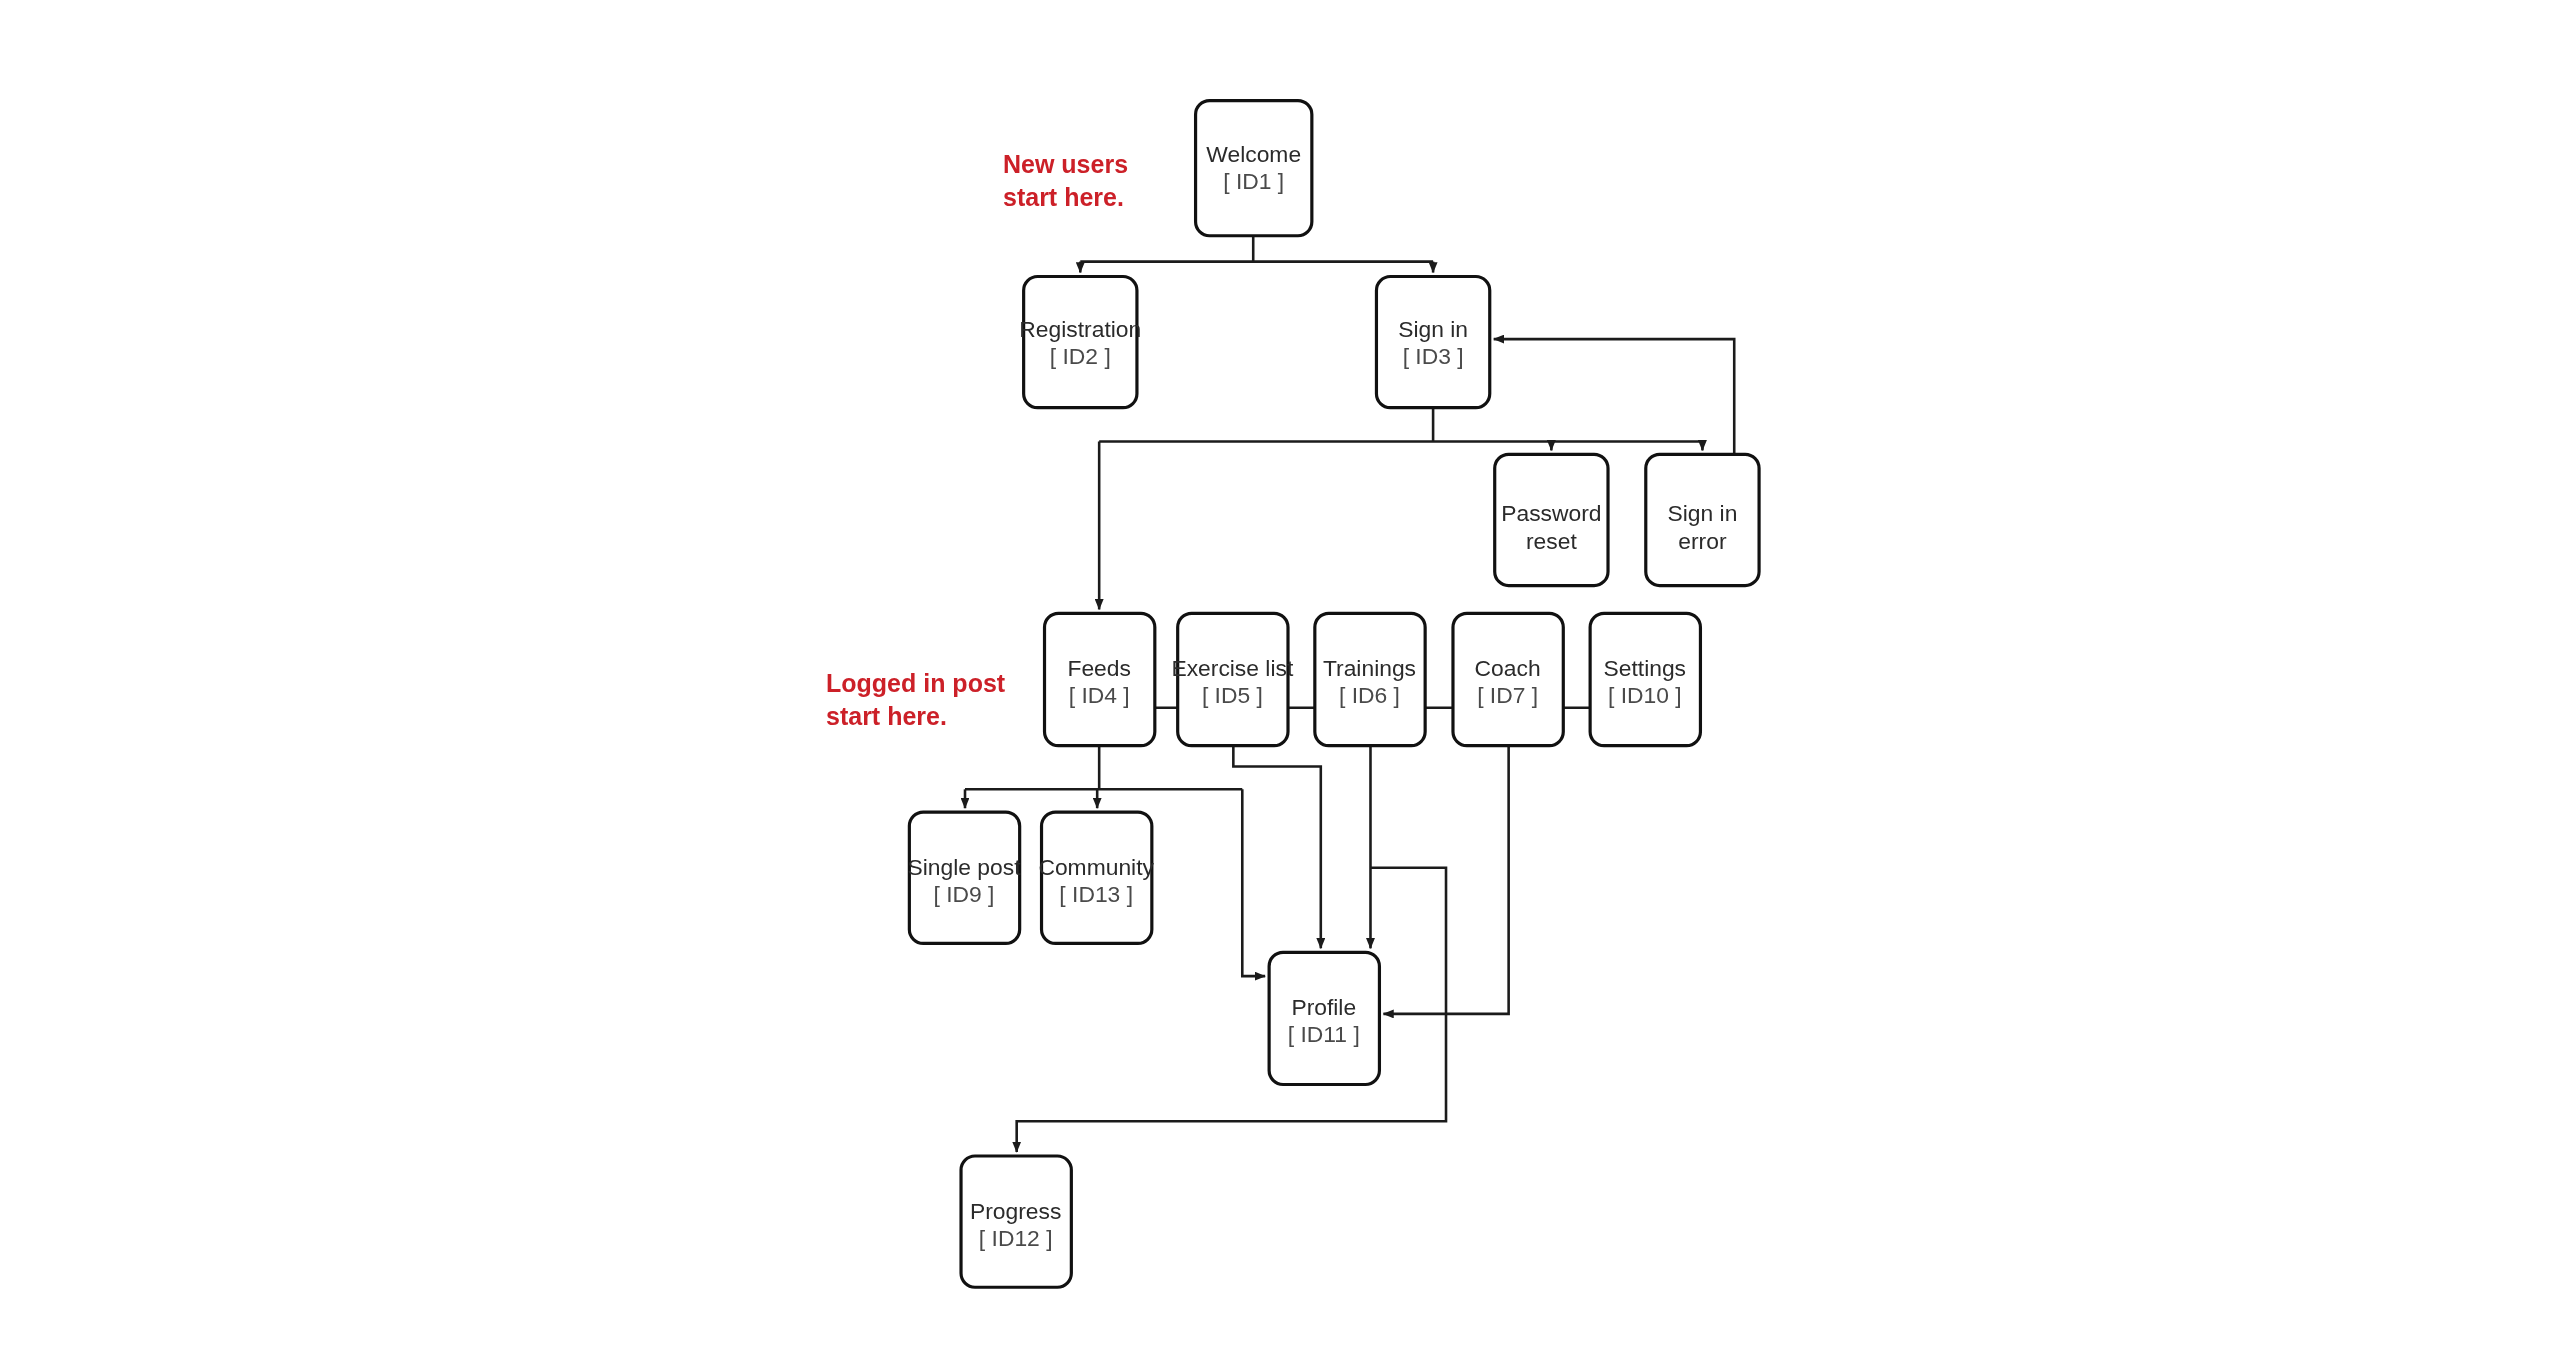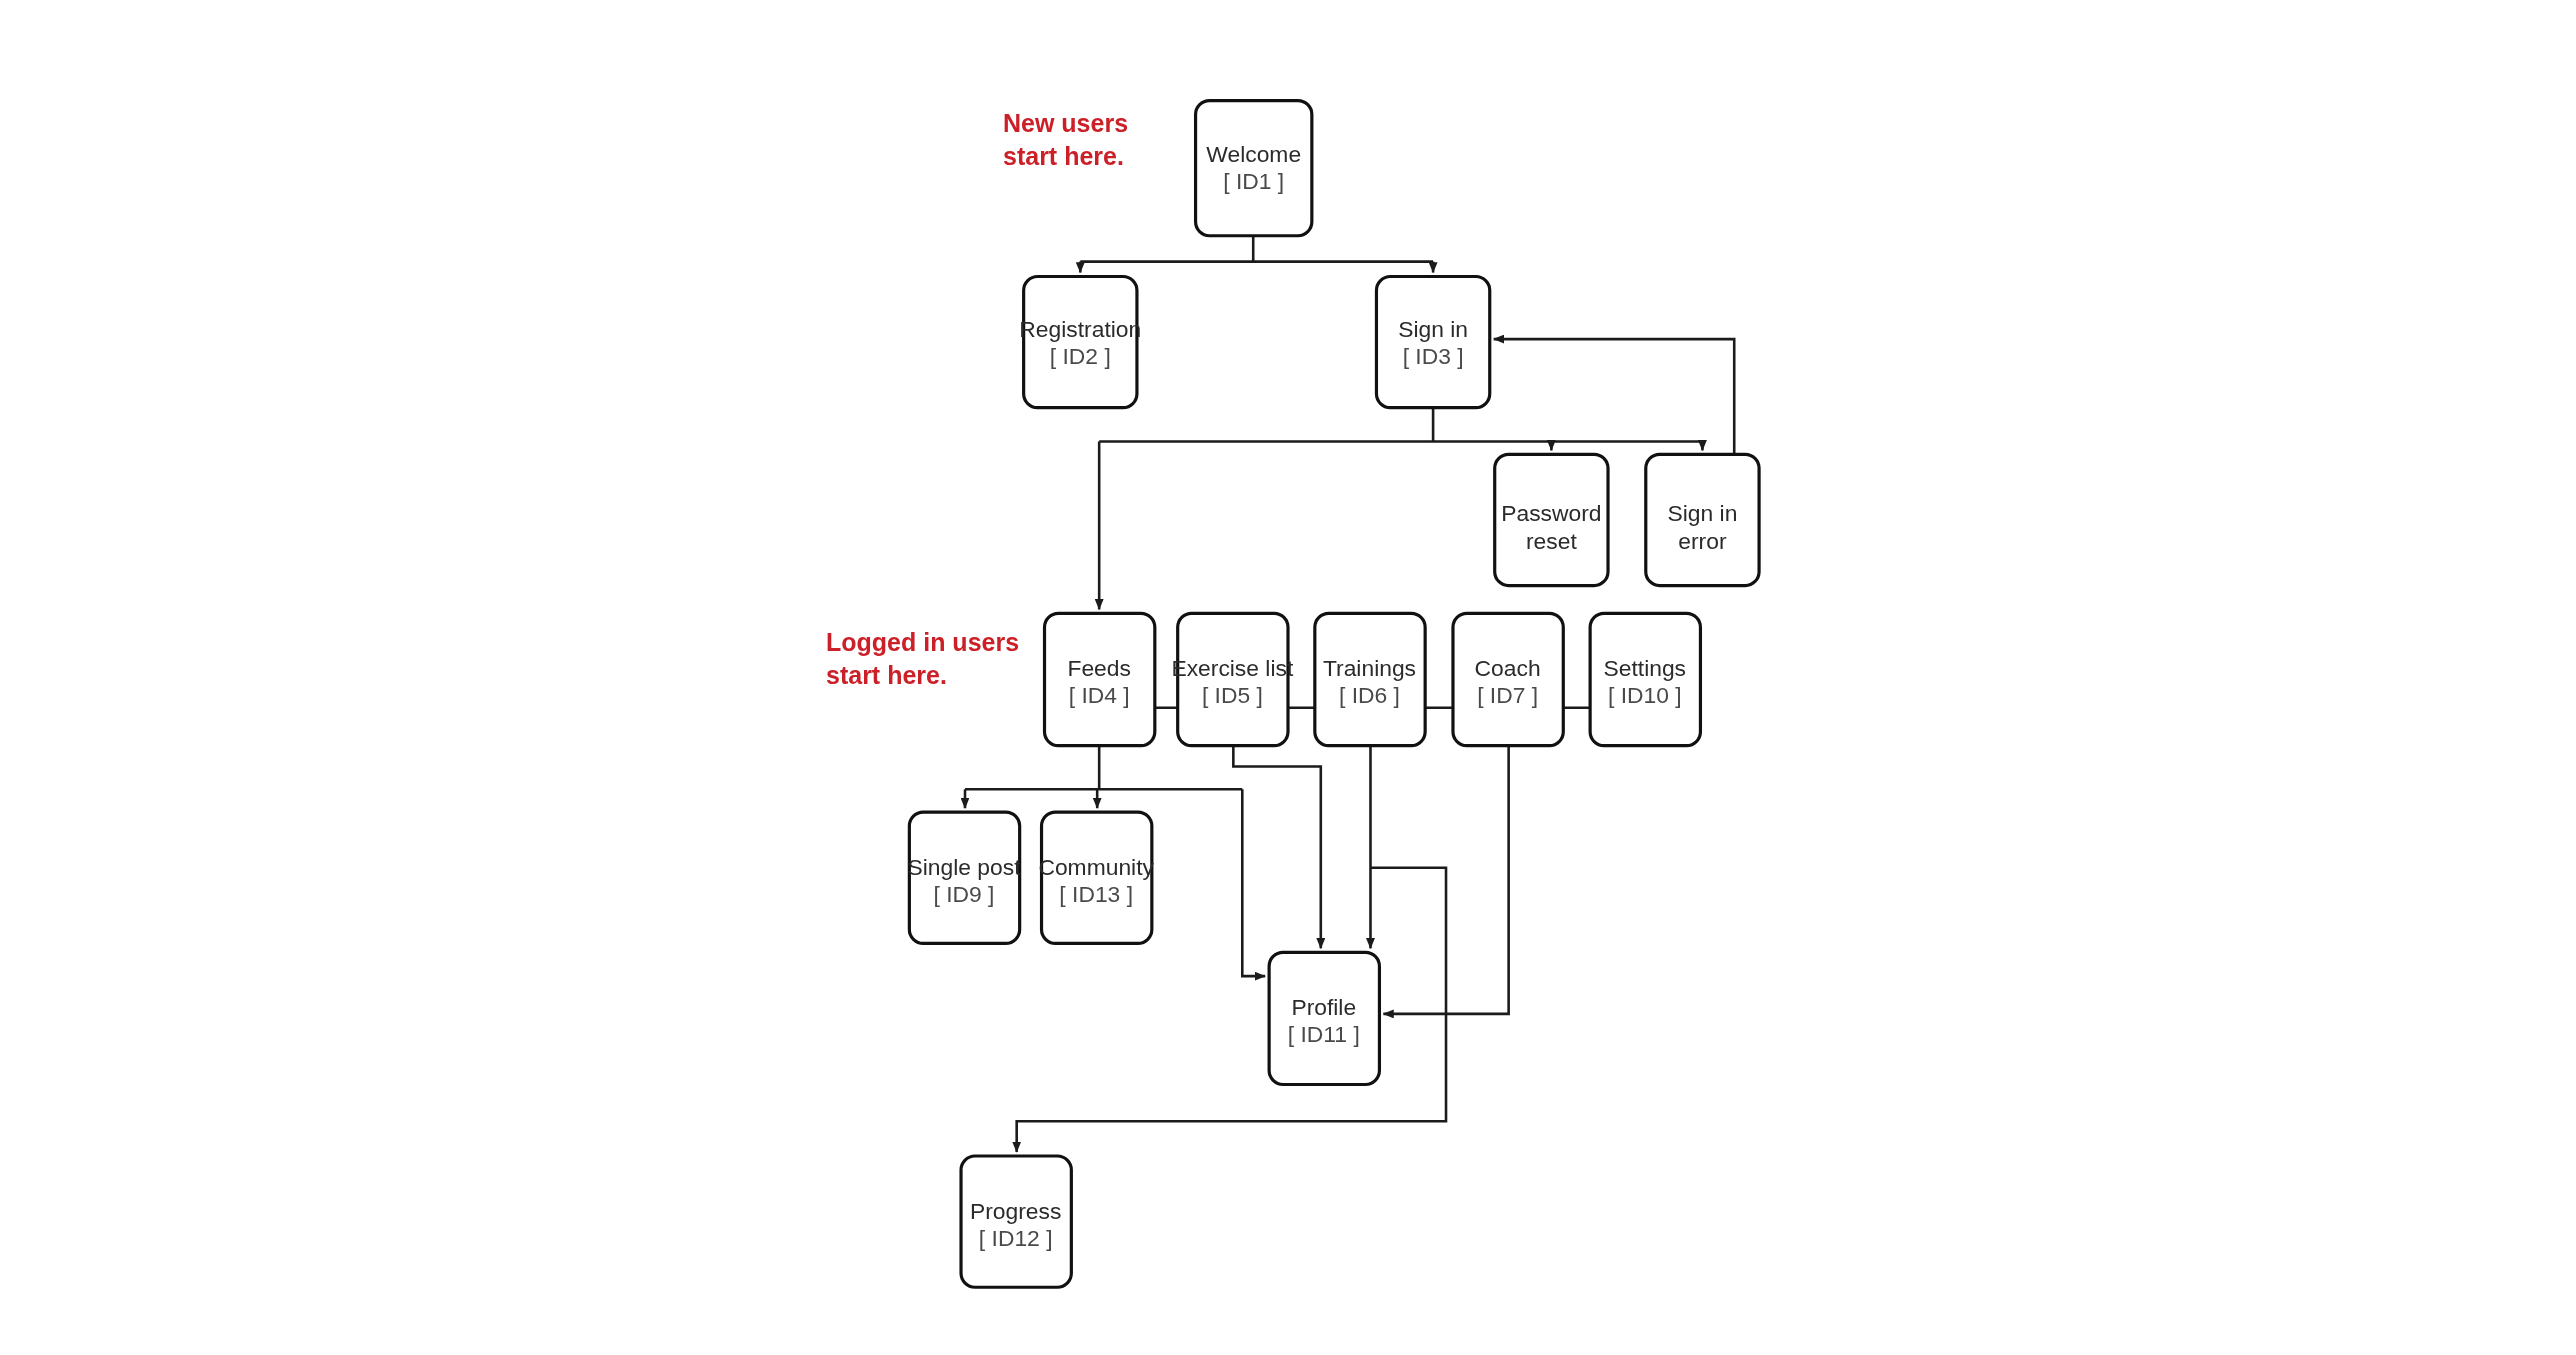--- a/index.html
+++ b/index.html
@@ -54,20 +54,21 @@
     stroke-linejoin: miter;
   }
   .note {
     position: absolute;
     font-family: "Liberation Sans", sans-serif;
     font-size: 25px;
     font-weight: bold;
     line-height: 1.32;
     color: #cc2028;
     white-space: pre-line;
+    margin-top: 41px;
   }
   #note-new-users { left: 1003px; top: 107px; }
   #note-logged-in { left: 826px; top: 626px; }
 </style>
 </head>
 <body>
 
 <div id="diagram-root">
 
   <svg id="flow" viewBox="0 0 2592 1364">
@@ -199,17 +200,17 @@
         <text class="node-label" x="1022" y="1220">Progress</text>
         <text class="node-id" x="1022" y="1247">[ ID12 ]</text>
       </g>
 
     </g>
   </svg>
 
   <div class="note" id="note-new-users">New users
 start here.</div>
 
-  <div class="note" id="note-logged-in">Logged in users
+  <div class="note" id="note-logged-in">Logged in post
 start here.</div>
 
 </div>
 
 
 </body></html>

